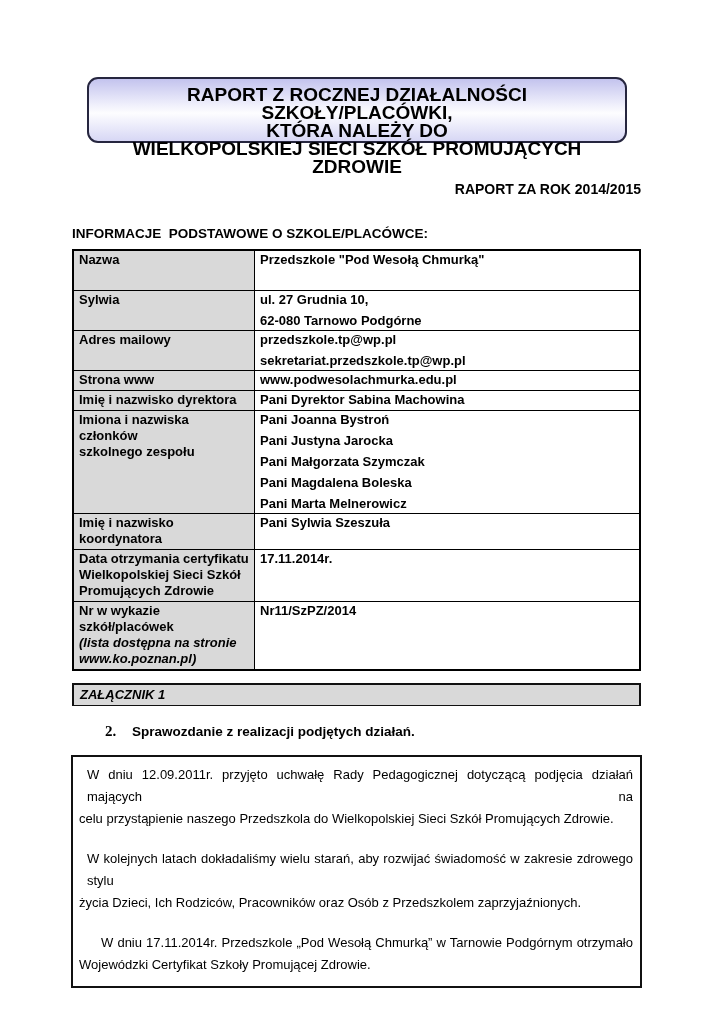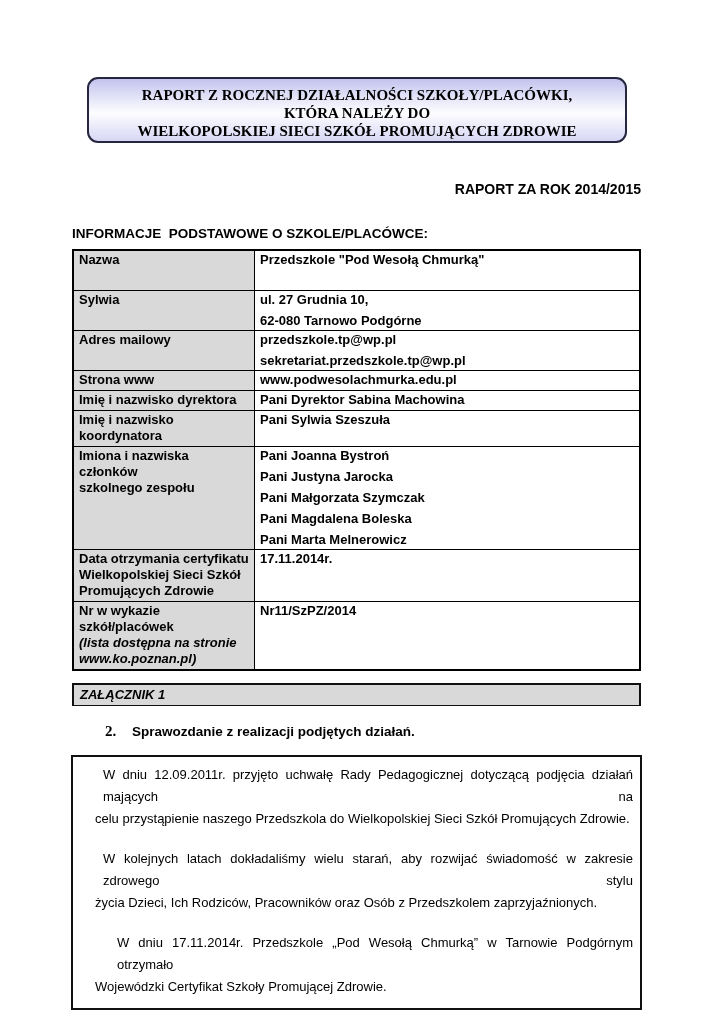--- a/index.html
+++ b/index.html
@@ -18,21 +18,21 @@
     box-sizing: border-box;
     margin: 77px 0 0 15px;
     width: 540px; height: 66px;
     border: 2px solid #26263f;
     border-radius: 11px;
     background: linear-gradient(180deg, var(--hdr-top) 0%, #eeeefb 40%, #fdfdff 55%, var(--hdr-bot) 100%);
     text-align: center;
     padding-top: 7px;
   }
   .header-box .hline {
-    font-size: 15px; font-weight: bold; line-height: 18px; font-family: Liberation Serif, serif;
+    font-size: 19px; font-weight: bold; line-height: 18px;
   }
 
   .report-year { margin-top: 38px; text-align: right; font-size: 14px; font-weight: bold; }
   .section-heading { margin-top: 29px; font-size: 13.5px; font-weight: bold; white-space: pre-wrap; }
 
   
   .info-table {
     margin-top: 8px;
     width: 569px;
     border-collapse: collapse;
@@ -69,21 +69,21 @@
   }
 
   
   .report-box {
     box-sizing: border-box;
     border: 2px solid #111;
     width: 571px;
     margin-left: -1px;
   }
   .report-box.a { margin-top: 15px; background: #fff; padding: 7px 7px 10px 6px; }
-  .paragraph { margin: 0 0 18px 16px; }
+  .paragraph { margin: 0 0 18px 0; }
   .paragraph:last-child { margin-bottom: 0; }
   .jline { font-size: 13px; line-height: 22px; text-align: justify; }
   .jline.full { text-align-last: justify; }
 </style>
 </head>
 <body>
 
 <div class="page">
   <div class="content">
 
@@ -126,34 +126,34 @@
               <div class="value-line">www.podwesolachmurka.edu.pl</div>
             </td>
           </tr>
           <tr>
             <td class="label-cell"><div>Imię i nazwisko dyrektora</div></td>
             <td class="value-cell">
               <div class="value-line">Pani Dyrektor Sabina Machowina</div>
             </td>
           </tr>
           <tr>
-            <td class="label-cell"><div>Imię i nazwisko koordynatora</div></td>
-            <td class="value-cell">
-              <div class="value-line">Pani Sylwia Szeszuła</div>
-            </td>
-          </tr>
-          <tr>
             <td class="label-cell"><div>Imiona i nazwiska członków
 szkolnego zespołu</div></td>
             <td class="value-cell">
               <div class="value-line">Pani Joanna Bystroń</div>
               <div class="value-line">Pani Justyna Jarocka</div>
               <div class="value-line">Pani Małgorzata Szymczak</div>
               <div class="value-line">Pani Magdalena Boleska</div>
               <div class="value-line">Pani Marta Melnerowicz</div>
+            </td>
+          </tr>
+          <tr>
+            <td class="label-cell"><div>Imię i nazwisko koordynatora</div></td>
+            <td class="value-cell">
+              <div class="value-line">Pani Sylwia Szeszuła</div>
             </td>
           </tr>
           <tr>
             <td class="label-cell"><div>Data otrzymania certyfikatu
 Wielkopolskiej Sieci Szkół
 Promujących Zdrowie</div></td>
             <td class="value-cell">
               <div class="value-line">17.11.2014r.</div>
             </td>
           </tr>

